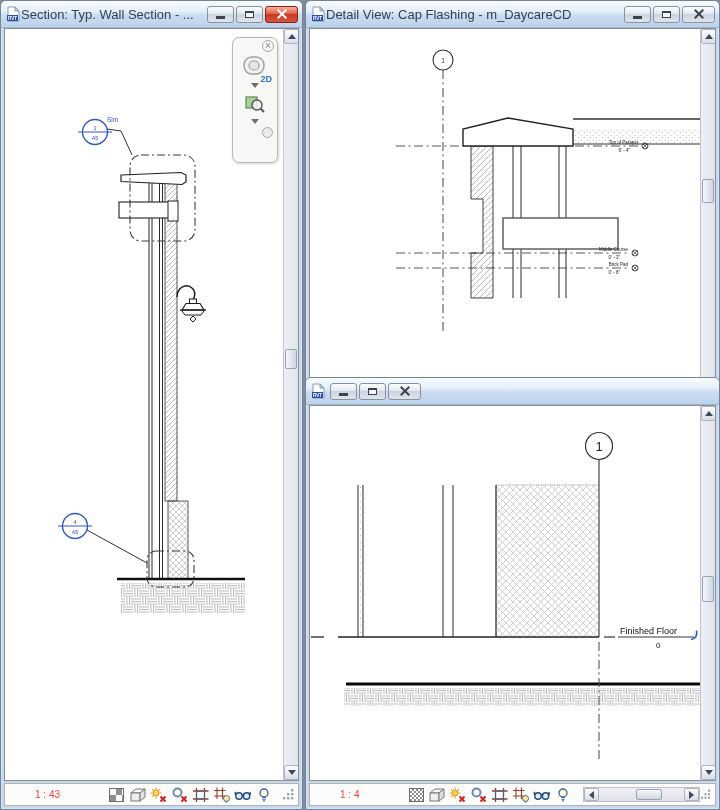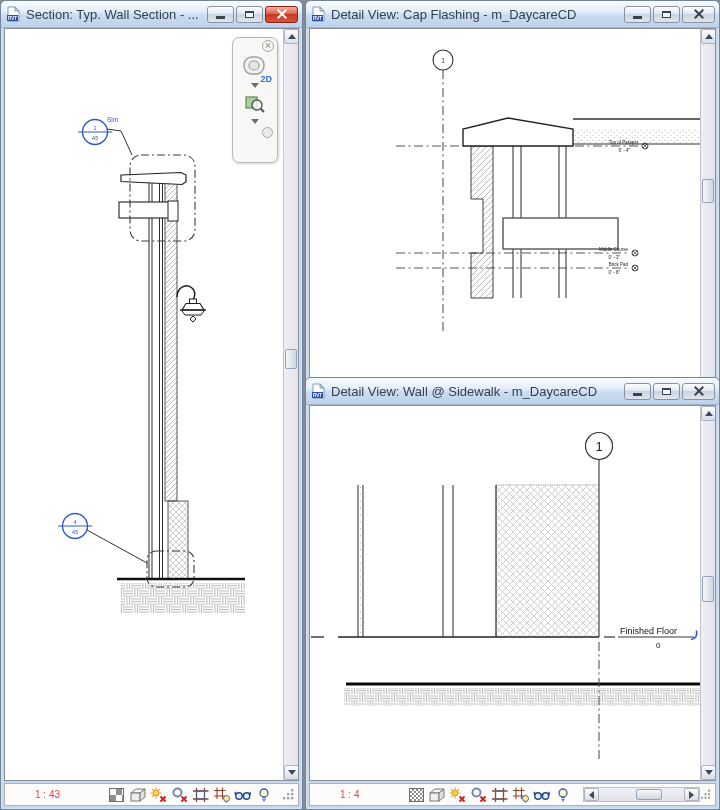--- a/index.html
+++ b/index.html
@@ -6,21 +6,21 @@
   #stage{position:relative;width:720px;height:810px;background:#848b94;overflow:hidden;}
   svg{display:block;}
   svg text{font-family:"Liberation Sans",sans-serif;}
 
   
   .window{position:absolute;box-sizing:border-box;border:1px solid #70849e;border-radius:6px 6px 2px 2px;
           background:#c6d9ef;box-shadow:0 0 0 1px rgba(255,255,255,.25) inset;}
   .titlebar{position:absolute;left:0;top:0;right:0;height:27px;border-radius:5px 5px 0 0;
             background:linear-gradient(#f9fcfe 0%,#e4eefa 40%,#cadcf1 55%,#bdd2ea 100%);
             border-bottom:1px solid #9fb4cd;display:flex;align-items:center;padding:0 4px;box-sizing:border-box;}
-  .title-text{font-size:13px;color:#33404f;margin-left:5px;white-space:nowrap;overflow:hidden;flex:1;}
+  .title-text{font-size:13px;color:#33404f;white-space:nowrap;overflow:hidden;flex:1;}
   .caption-group{display:flex;gap:2px;margin-left:4px;}
   .cap-btn{width:27px;height:17px;box-sizing:border-box;border:1px solid #8892a0;border-radius:3px;
            background:linear-gradient(#fefefe,#e2e8f0 45%,#cbd4df 50%,#dfe5ec);display:flex;align-items:center;justify-content:center;position:relative;}
   .cap-btn.close{width:33px;}
   .cap-btn.close.active{background:linear-gradient(#f6b0a0,#e2614b 45%,#c63b24 50%,#d6553d);border-color:#8c2012;}
   .glyph-min{width:9px;height:3px;background:#3a4350;margin-top:6px;}
   .glyph-max{width:9px;height:7px;box-sizing:border-box;border:1px solid #3a4350;border-top-width:2px;background:#f3f6fa;}
   .glyph-x{position:relative;width:10px;height:10px;}
   .glyph-x:before,.glyph-x:after{content:"";position:absolute;left:-1px;top:4px;width:12px;height:2px;background:#3a4350;}
   .glyph-x:before{transform:rotate(45deg);} .glyph-x:after{transform:rotate(-45deg);}
@@ -441,21 +441,20 @@
   </div>
 
   <div class="window" style="left:305px;top:377px;width:415px;height:433px;">
     <div class="titlebar">
       <svg width="16" height="16" viewBox="0 0 16 16">
         <path d="M3,1 h7 l4,4 v10 h-11 z" fill="#ffffff" stroke="#6b87ac" stroke-width="0.8"></path>
         <path d="M10,1 l4,4 h-4 z" fill="#c9d8ec" stroke="#6b87ac" stroke-width="0.8"></path>
         <rect x="2" y="9" width="11" height="6" fill="#2b4f9e"></rect>
         <text x="7.5" y="13.6" font-size="4.6" font-weight="bold" fill="#ffffff" text-anchor="middle">RVT</text>
       </svg>
-      <span class="title-text">Detail View: Wall @ Sidewalk - m_DaycareCD</span>
       <span class="caption-group">
         <span class="cap-btn">
             <span class="glyph-min"></span>
           </span>
         <span class="cap-btn">
             <span class="glyph-max"></span>
           </span>
         <span class="cap-btn close">
             <span class="glyph-x"></span>
           </span>

